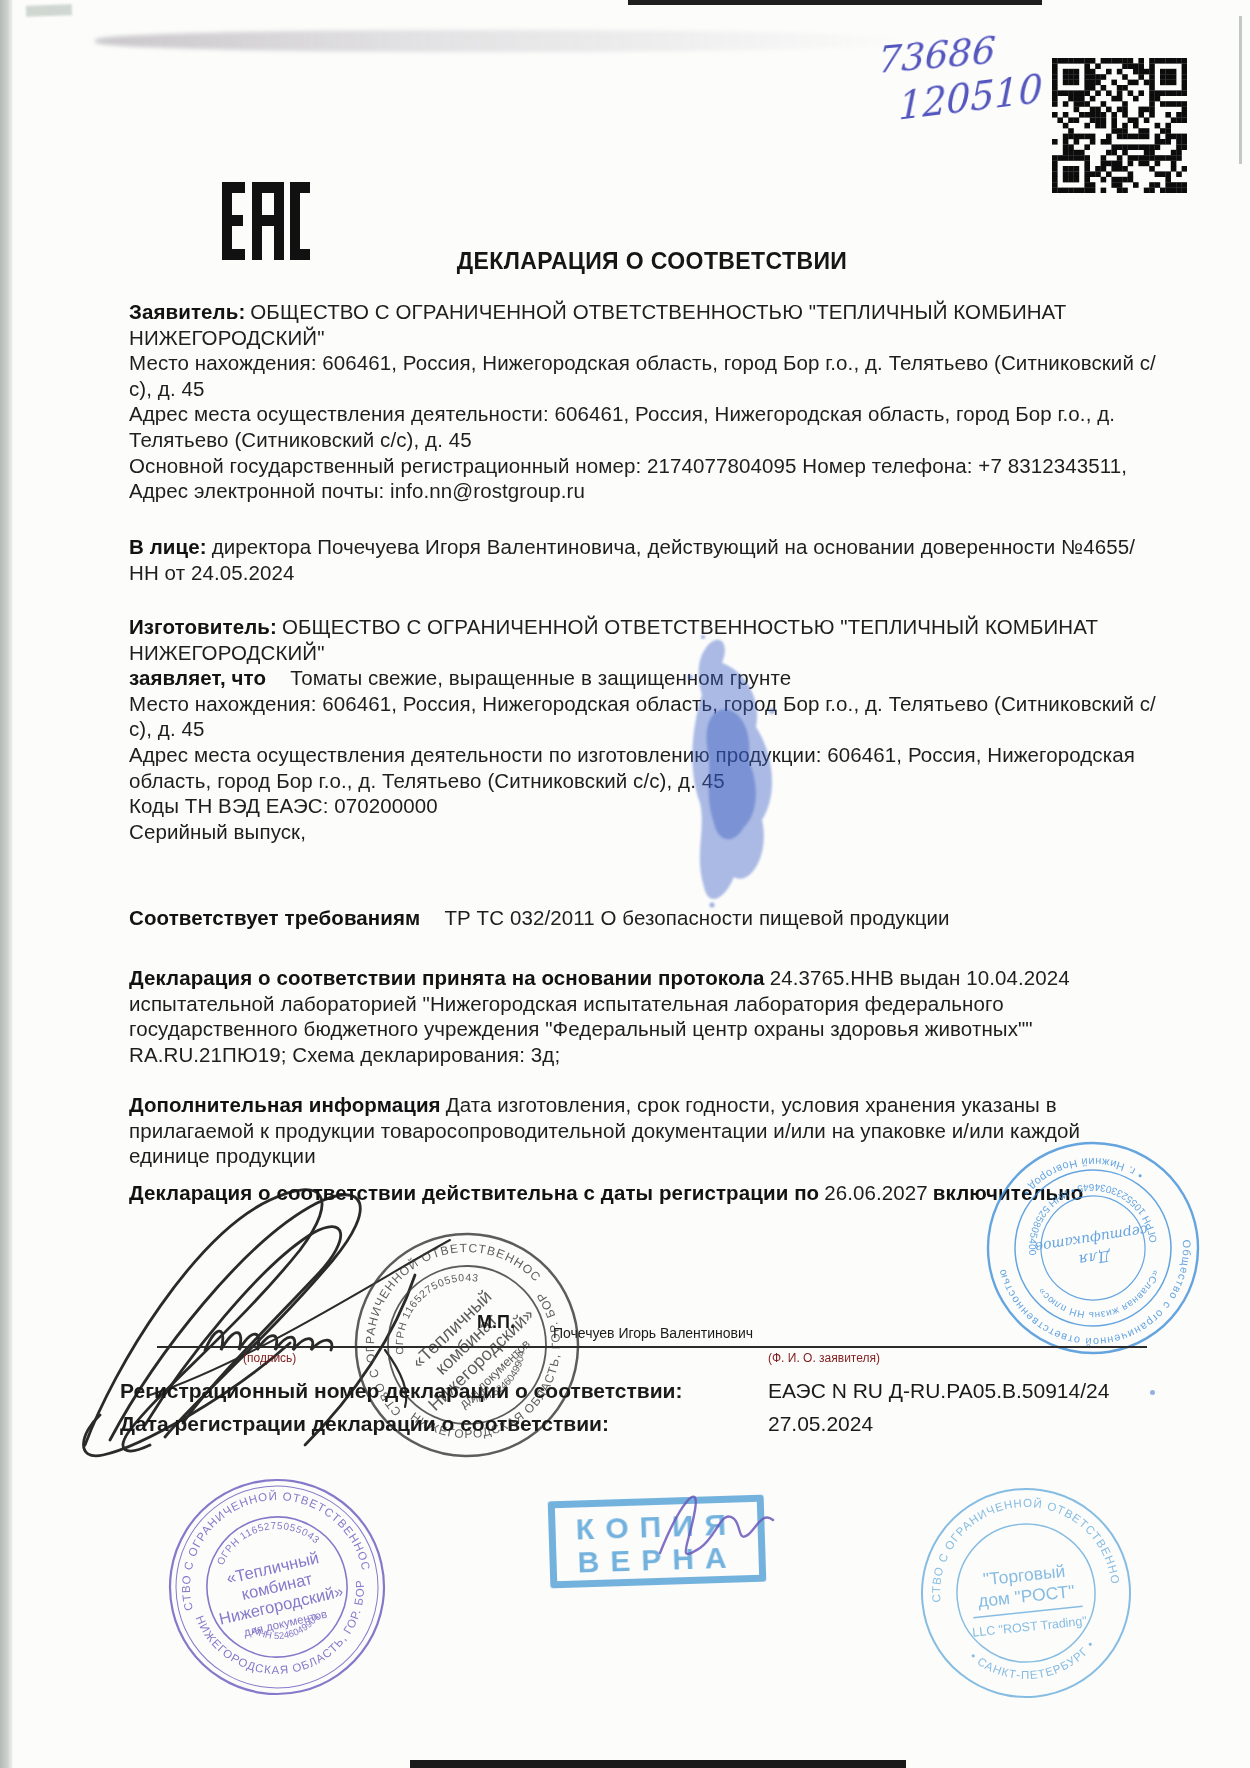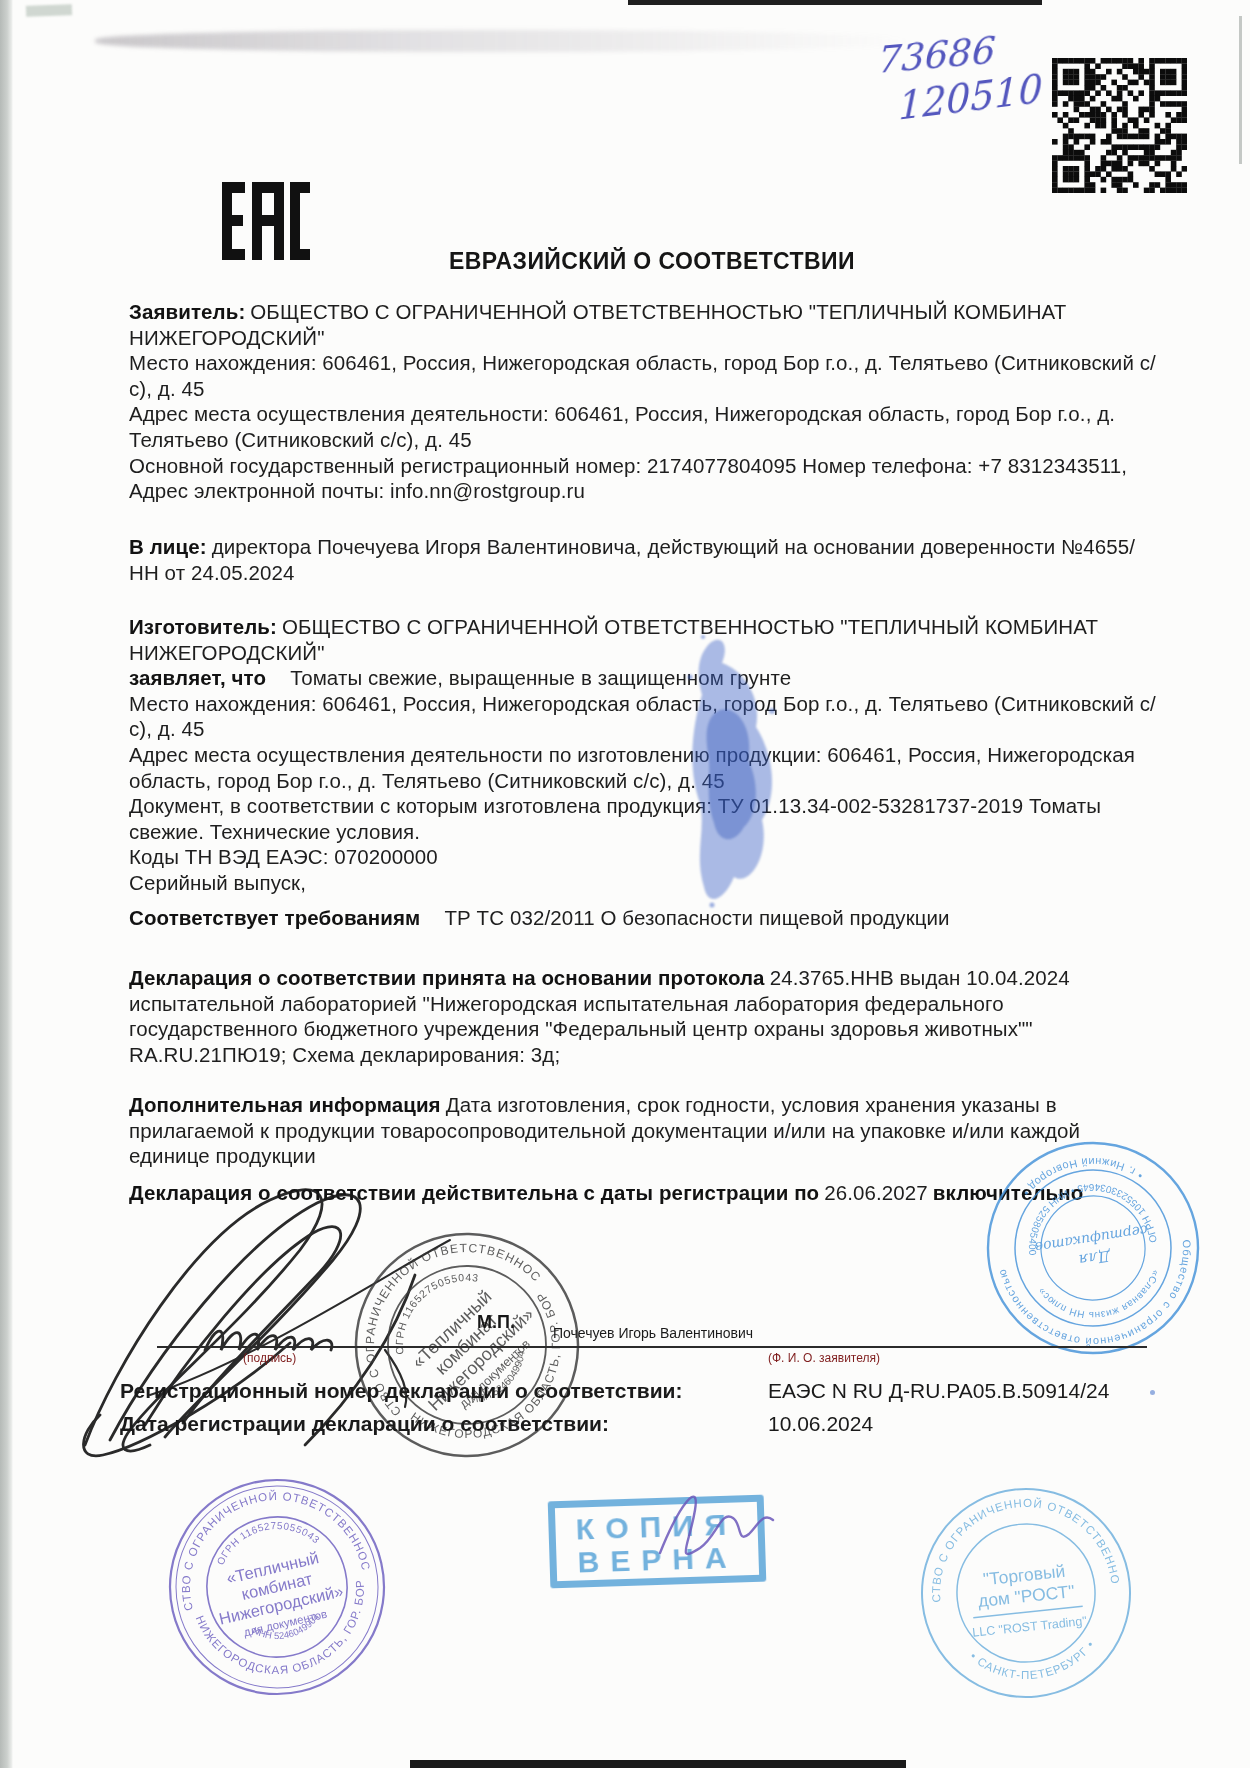--- a/index.html
+++ b/index.html
@@ -393,39 +393,38 @@
       <rect x="30" y="0" width="10" height="78"></rect>
         <rect x="52" y="0" width="10" height="78"></rect>
       <rect x="30" y="0" width="32" height="11"></rect>
         <rect x="30" y="33" width="32" height="11"></rect>
       <rect x="68" y="0" width="10" height="78"></rect>
         <rect x="68" y="0" width="20" height="11"></rect>
       <rect x="68" y="67" width="20" height="11"></rect>
     </svg>
   </div>
 
-  <div class="abs title" style="top:248px;">ЕВРАЗИЙСКИЙ О СООТВЕТСТВИИ</div>
+  <div class="abs title" style="top:248px;">ДЕКЛАРАЦИЯ О СООТВЕТСТВИИ</div>
 
   <p class="abs body-text" style="left:120px;top:290px;">
     <span><b class="lbl">Заявитель:</b><span>ОБЩЕСТВО С ОГРАНИЧЕННОЙ ОТВЕТСТВЕННОСТЬЮ "ТЕПЛИЧНЫЙ КОМБИНАТ НИЖЕГОРОДСКИЙ"</span></span>
     <span class="blk">Место нахождения: 606461, Россия, Нижегородская область, город Бор г.о., д. Телятьево (Ситниковский с/с), д. 45</span>
     <span class="blk">Адрес места осуществления деятельности: 606461, Россия, Нижегородская область, город Бор г.о., д. Телятьево (Ситниковский с/с), д. 45</span>
     <span class="blk">Основной государственный регистрационный номер: 2174077804095 Номер телефона: +7 8312343511, Адрес электронной почты: info.nn@rostgroup.ru</span>
   </p>
 
   <p class="abs body-text" style="left:120px;top:525px;">
     <b class="lbl">В лице:</b><span>директора Почечуева Игоря Валентиновича, действующий на основании доверенности №4655/НН от 24.05.2024</span>
   </p>
 
   <p class="abs body-text" style="left:120px;top:605px;">
     <span class="blk"><b class="lbl">Изготовитель:</b><span>ОБЩЕСТВО С ОГРАНИЧЕННОЙ ОТВЕТСТВЕННОСТЬЮ "ТЕПЛИЧНЫЙ КОМБИНАТ НИЖЕГОРОДСКИЙ"</span></span>
     <span class="blk"><b class="lbl-gap">заявляет, что</b><span>Томаты свежие, выращенные в защищенном грунте</span></span>
     <span class="blk">Место нахождения: 606461, Россия, Нижегородская область, город Бор г.о., д. Телятьево (Ситниковский с/с), д. 45</span>
     <span class="blk">Адрес места осуществления деятельности по изготовлению продукции: 606461, Россия, Нижегородская область, город Бор г.о., д. Телятьево (Ситниковский с/с), д. 45</span>
-    <span class="blk">Документ, в соответствии с которым изготовлена продукция: ТУ 01.13.34-002-53281737-2019 Томаты свежие. Технические условия.</span>
     <span class="blk">Коды ТН ВЭД ЕАЭС: 070200000</span>
     <span class="blk">Серийный выпуск,</span>
   </p>
 
   <p class="abs body-text" style="left:120px;top:896px;">
     <b class="lbl-gap">Соответствует требованиям</b><span>ТР ТС 032/2011 О безопасности пищевой продукции</span>
   </p>
 
   <p class="abs body-text" style="left:120px;top:956px;">
     <b class="lbl">Декларация о соответствии принята на основании протокола</b><span>24.3765.ННВ выдан 10.04.2024 испытательной лабораторией "Нижегородская испытательная лаборатория федерального государственного бюджетного учреждения "Федеральный центр охраны здоровья животных"" RA.RU.21ПЮ19; Схема декларирования: 3д;</span>
@@ -504,21 +503,21 @@
 
   <div class="abs rule" style="left:157px;top:1346px;width:990px;"></div>
   <div class="abs" style="left:477px;top:1312px;font-weight:bold;font-size:18px;color:#161616;">М.П.</div>
   <div class="abs" style="left:553px;top:1325px;font-size:14px;color:#1a1a1a;">Почечуев Игорь Валентинович</div>
   <div class="abs cap" style="left:243px;top:1351px;">(подпись)</div>
   <div class="abs cap" style="left:768px;top:1351px;">(Ф. И. О. заявителя)</div>
 
   <div class="abs regrow" style="left:120px;top:1379px;font-weight:bold;">Регистрационный номер декларации о соответствии:</div>
   <div class="abs regrow" style="left:768px;top:1379px;">ЕАЭС N RU Д-RU.РА05.В.50914/24</div>
   <div class="abs regrow" style="left:120px;top:1412px;font-weight:bold;">Дата регистрации декларации о соответствии:</div>
-  <div class="abs regrow" style="left:768px;top:1412px;">10.06.2024</div>
+  <div class="abs regrow" style="left:768px;top:1412px;">27.05.2024</div>
   <div class="abs" style="left:1150px;top:1390px;width:5px;height:5px;border-radius:50%;background:#6b8fd4;opacity:.7;"></div>
 
   <svg class="abs" style="left:167px;top:1477px;" width="220" height="220" viewBox="0 0 220 220">
     <defs>
       <path id="pp-t" d="M 23,110 A 87,87 0 1 1 197,110"></path>
       <path id="pp-b" d="M 23,110 A 87,87 0 1 0 197,110"></path>
       <path id="pp-ogrn" d="M 52,110 A 58,58 0 1 1 168,110"></path>
       <path id="pp-inn" d="M 58,110 A 52,52 0 1 0 162,110"></path>
     </defs>
     <g transform="rotate(-13 110 110)" fill="#7b6fc6" opacity=".92">

